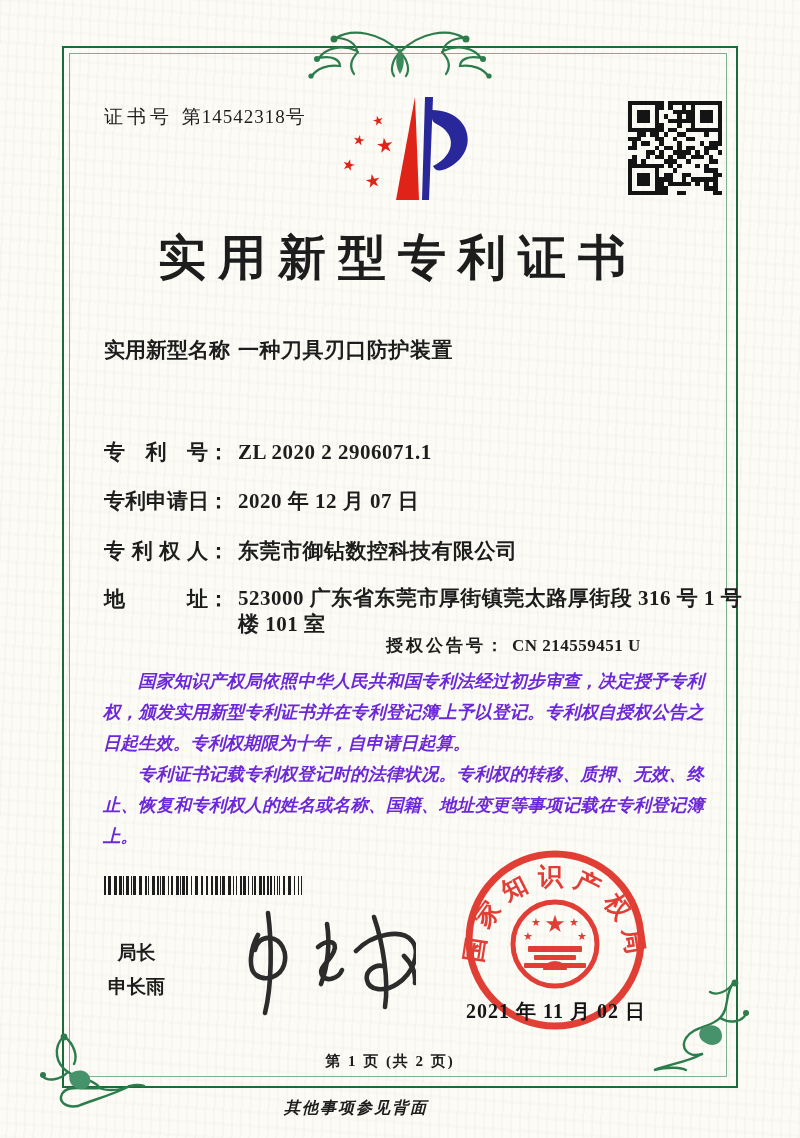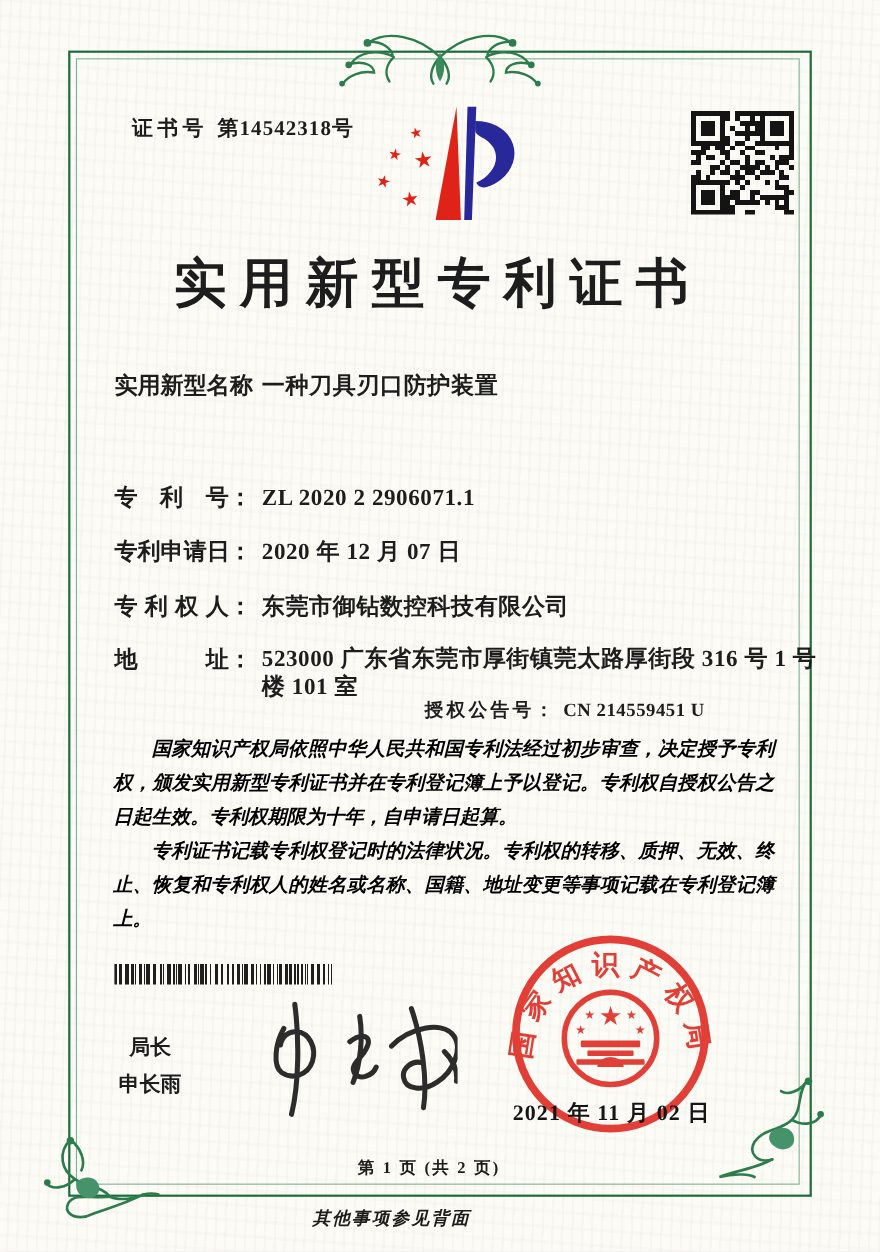--- a/index.html
+++ b/index.html
@@ -11,36 +11,36 @@
   .page::before{
     content:"";position:absolute;inset:0;pointer-events:none;
     background:
       repeating-linear-gradient(92deg, rgba(90,160,115,.045) 0 2px, rgba(0,0,0,0) 2px 9px),
       repeating-linear-gradient(4deg, rgba(200,150,150,.03) 0 3px, rgba(0,0,0,0) 3px 14px);
   }
   .frame-outer{position:absolute;left:62px;top:46px;width:672px;height:1038px;
     border:2.5px solid #1c6b3a;}
   .frame-inner{position:absolute;left:69px;top:53px;width:656px;height:1022px;
     border:1px solid #7fb191;}
-  .cert-no{position:absolute;left:104px;top:104px;font-size:19px;font-weight:bold;letter-spacing:4px;margin-left:16px;}
+  .cert-no{position:absolute;left:104px;top:104px;font-size:19px;font-weight:normal;letter-spacing:4px;}
   .cert-no .num{letter-spacing:1px;}
   .logo{position:absolute;left:338px;top:94px;width:134px;height:114px;}
   .qr{position:absolute;left:628px;top:101px;width:94px;height:94px;}
   .title{position:absolute;left:62px;width:672px;top:226px;text-align:center;
     font-size:48px;font-weight:bold;letter-spacing:12px;}
   .field-row{position:absolute;left:104px;font-size:21px;font-weight:bold;white-space:nowrap;}
   .flabel{display:inline-block;width:104px;text-align:justify;text-align-last:justify;vertical-align:top;}
   .fcolon{display:inline-block;margin-right:9px;}
   .fvalue{letter-spacing:.5px;}
   .fvalue.wrap{display:inline-block;width:505px;white-space:normal;line-height:26px;vertical-align:top;}
   .grant-no{position:absolute;left:386px;top:634px;font-size:17px;font-weight:bold;white-space:nowrap;}
   .grant-no .glabel{letter-spacing:3px;}
   .body-text{position:absolute;left:103px;top:666px;width:601px;
     font-size:17.5px;line-height:31px;font-style:italic;font-weight:bold;
-    font-family:"DejaVu Serif","Liberation Serif",serif;color:#000000;}
+    font-family:"DejaVu Serif","Liberation Serif",serif;color:#6d28d9;}
   .body-text p{margin:0;text-indent:2em;text-align:justify;}
   .barcode{position:absolute;left:104px;top:876px;width:202px;height:19px;}
   .signer{position:absolute;left:108px;top:936px;font-size:19px;font-weight:bold;line-height:34px;text-align:center;}
   .signature{position:absolute;left:196px;top:898px;width:220px;height:122px;}
   .seal{position:absolute;left:461px;top:847px;width:188px;height:188px;}
   .seal-date{position:absolute;left:466px;top:998px;width:180px;text-align:center;
     font-size:20px;font-weight:bold;color:#151515;letter-spacing:1px;}
   .page-num{position:absolute;left:54px;width:672px;top:1052px;text-align:center;
     font-size:15px;font-weight:bold;letter-spacing:2px;}
   .back-note{position:absolute;left:0;width:712px;top:1098px;text-align:center;

